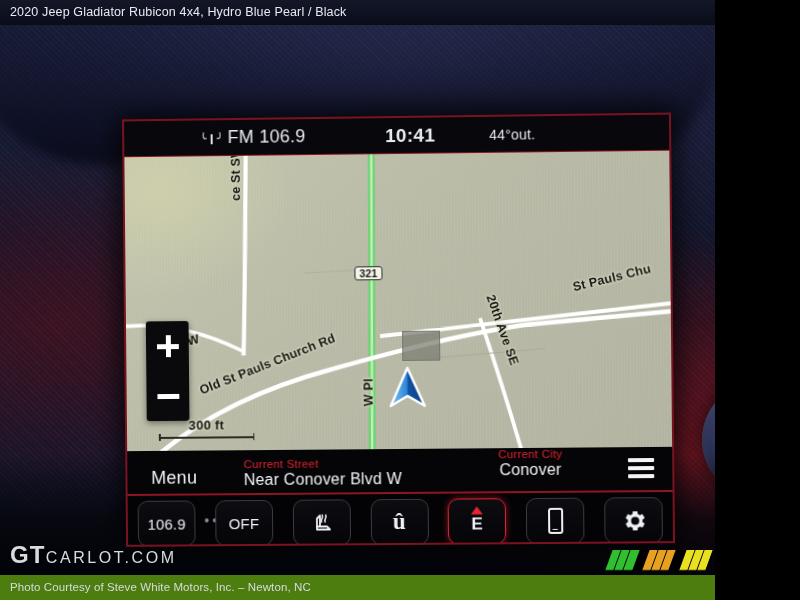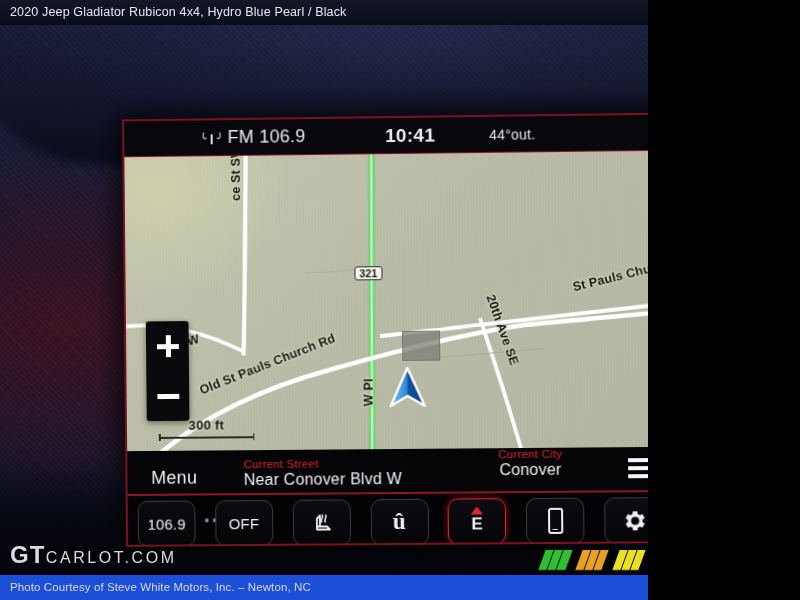--- a/index.html
+++ b/index.html
@@ -1,35 +1,35 @@
 <!DOCTYPE html>
 <html><head>
 <meta charset="utf-8">
 <style>
   * { margin:0; padding:0; box-sizing:border-box; }
   html,body { width:800px; height:600px; overflow:hidden; background:#000; }
   body { font-family:"Liberation Sans", sans-serif; }
 
   
   #photo {
-    position:relative; width:648px; height:600px;
+    position:relative; width:715px; height:600px;
     background:#07080f; overflow:hidden;padding-left:32px;
   }
 
   
   .caption-top {
     position:absolute; left:0; top:0; width:800px; height:25px;
     background:linear-gradient(180deg,#141726 0%,#0d1020 60%,#0a0c18 100%);
     color:#e8eaf2; font-size:12.5px; line-height:25px;
     padding-left:10px; letter-spacing:.15px; white-space:nowrap;
   }
   
   .caption-bottom {
     position:absolute; left:0; bottom:0; width:800px; height:25px;
-    background:#1d4ed8; color:#d8dae0; font-size:11.5px; line-height:25px;
+    background:#4d7c0f; color:#d8dae0; font-size:11.5px; line-height:25px;
     padding-left:10px; letter-spacing:.1px; white-space:nowrap;
   }
 
   
   .interior {
     position:absolute; left:0; top:25px; width:800px; height:550px;
     background:
       radial-gradient(ellipse 520px 300px at 700px 430px, rgba(118,20,32,.95) 0%, rgba(74,13,22,.6) 45%, rgba(0,0,0,0) 75%),
       radial-gradient(ellipse 420px 260px at 62px 300px, rgba(96,16,26,.55) 0%, rgba(0,0,0,0) 70%),
       radial-gradient(ellipse 700px 200px at 400px 40px, #2a2f55 0%, #1b1f3c 45%, #12152b 100%),

